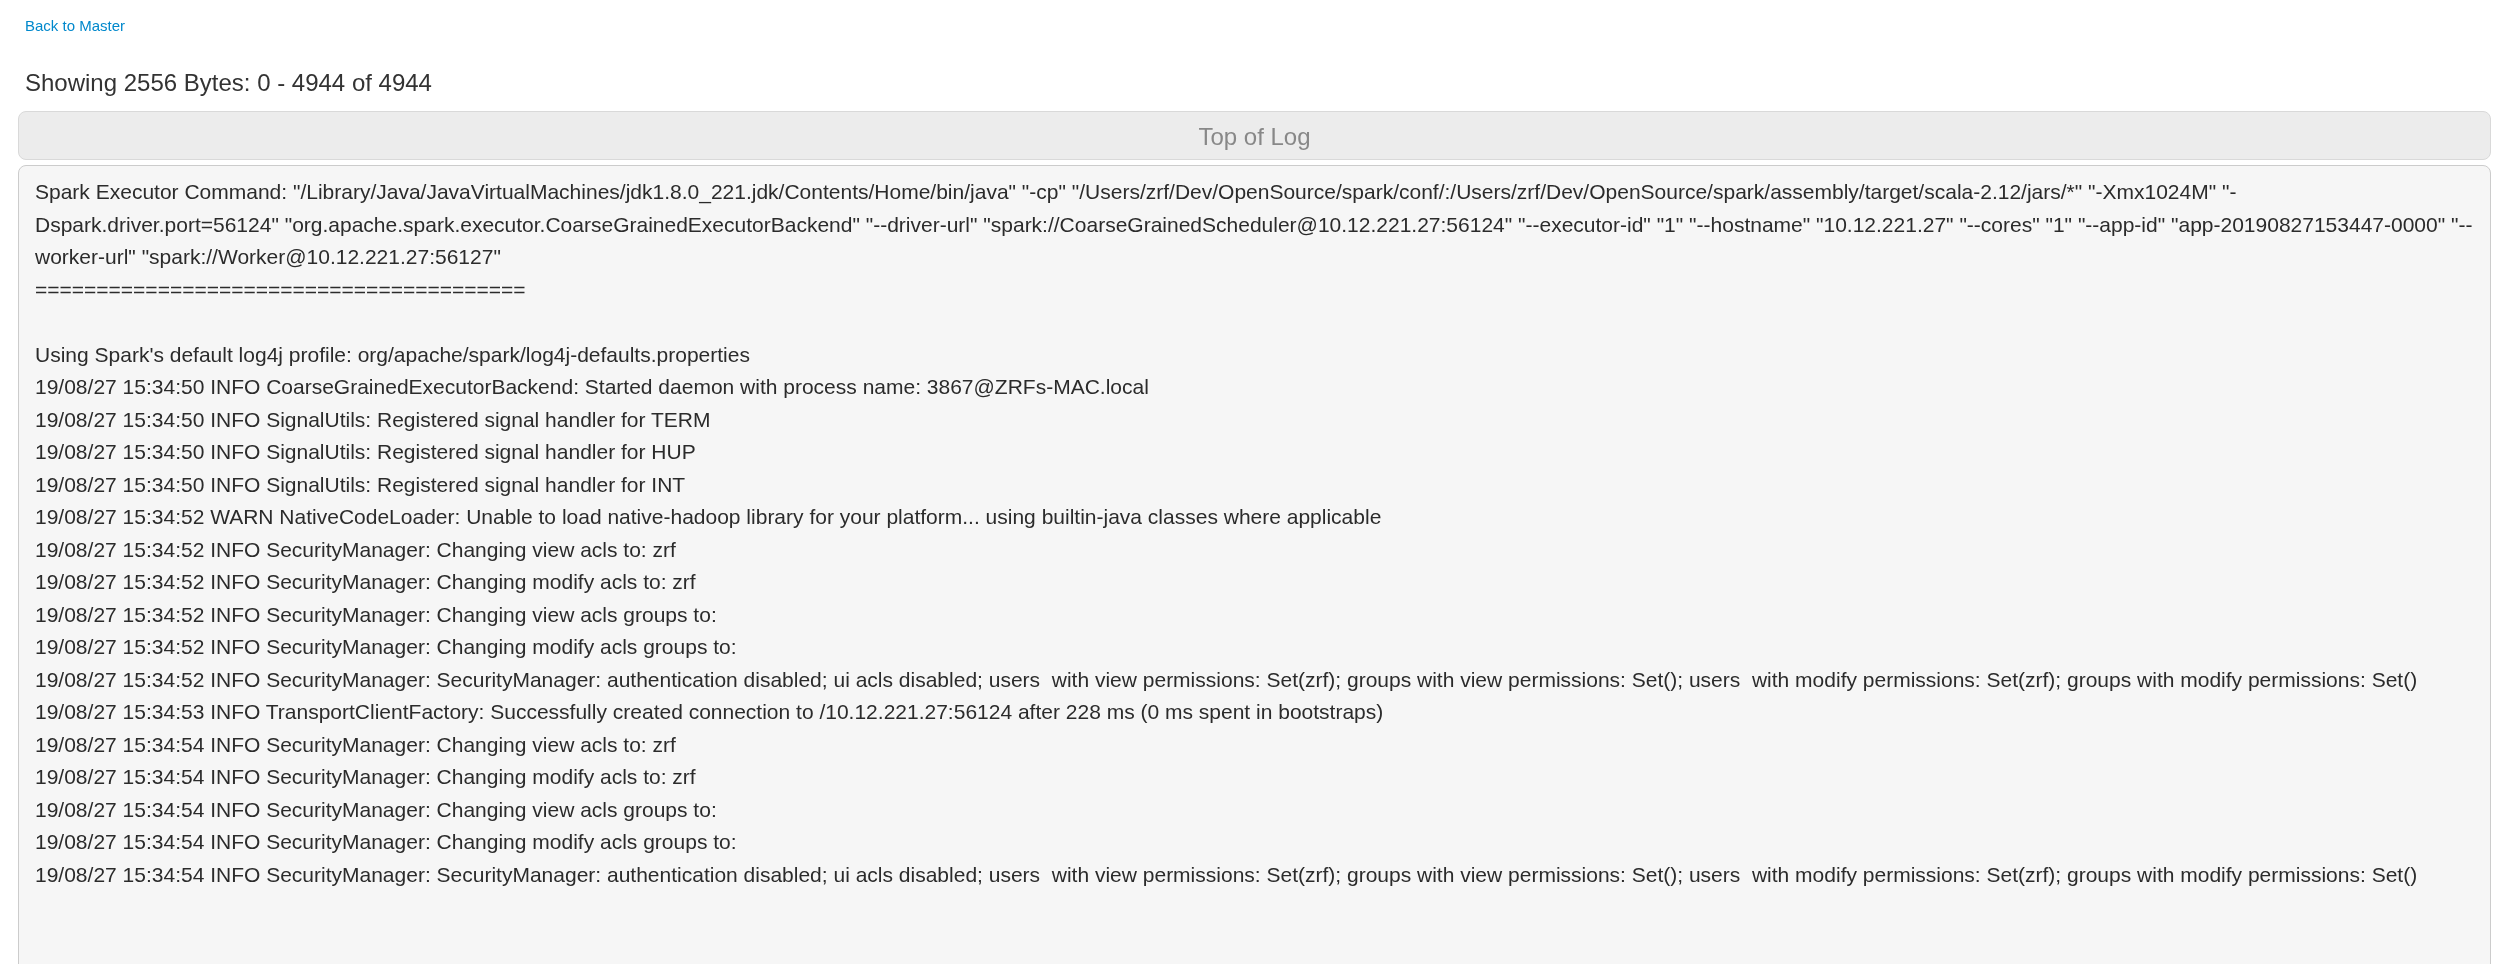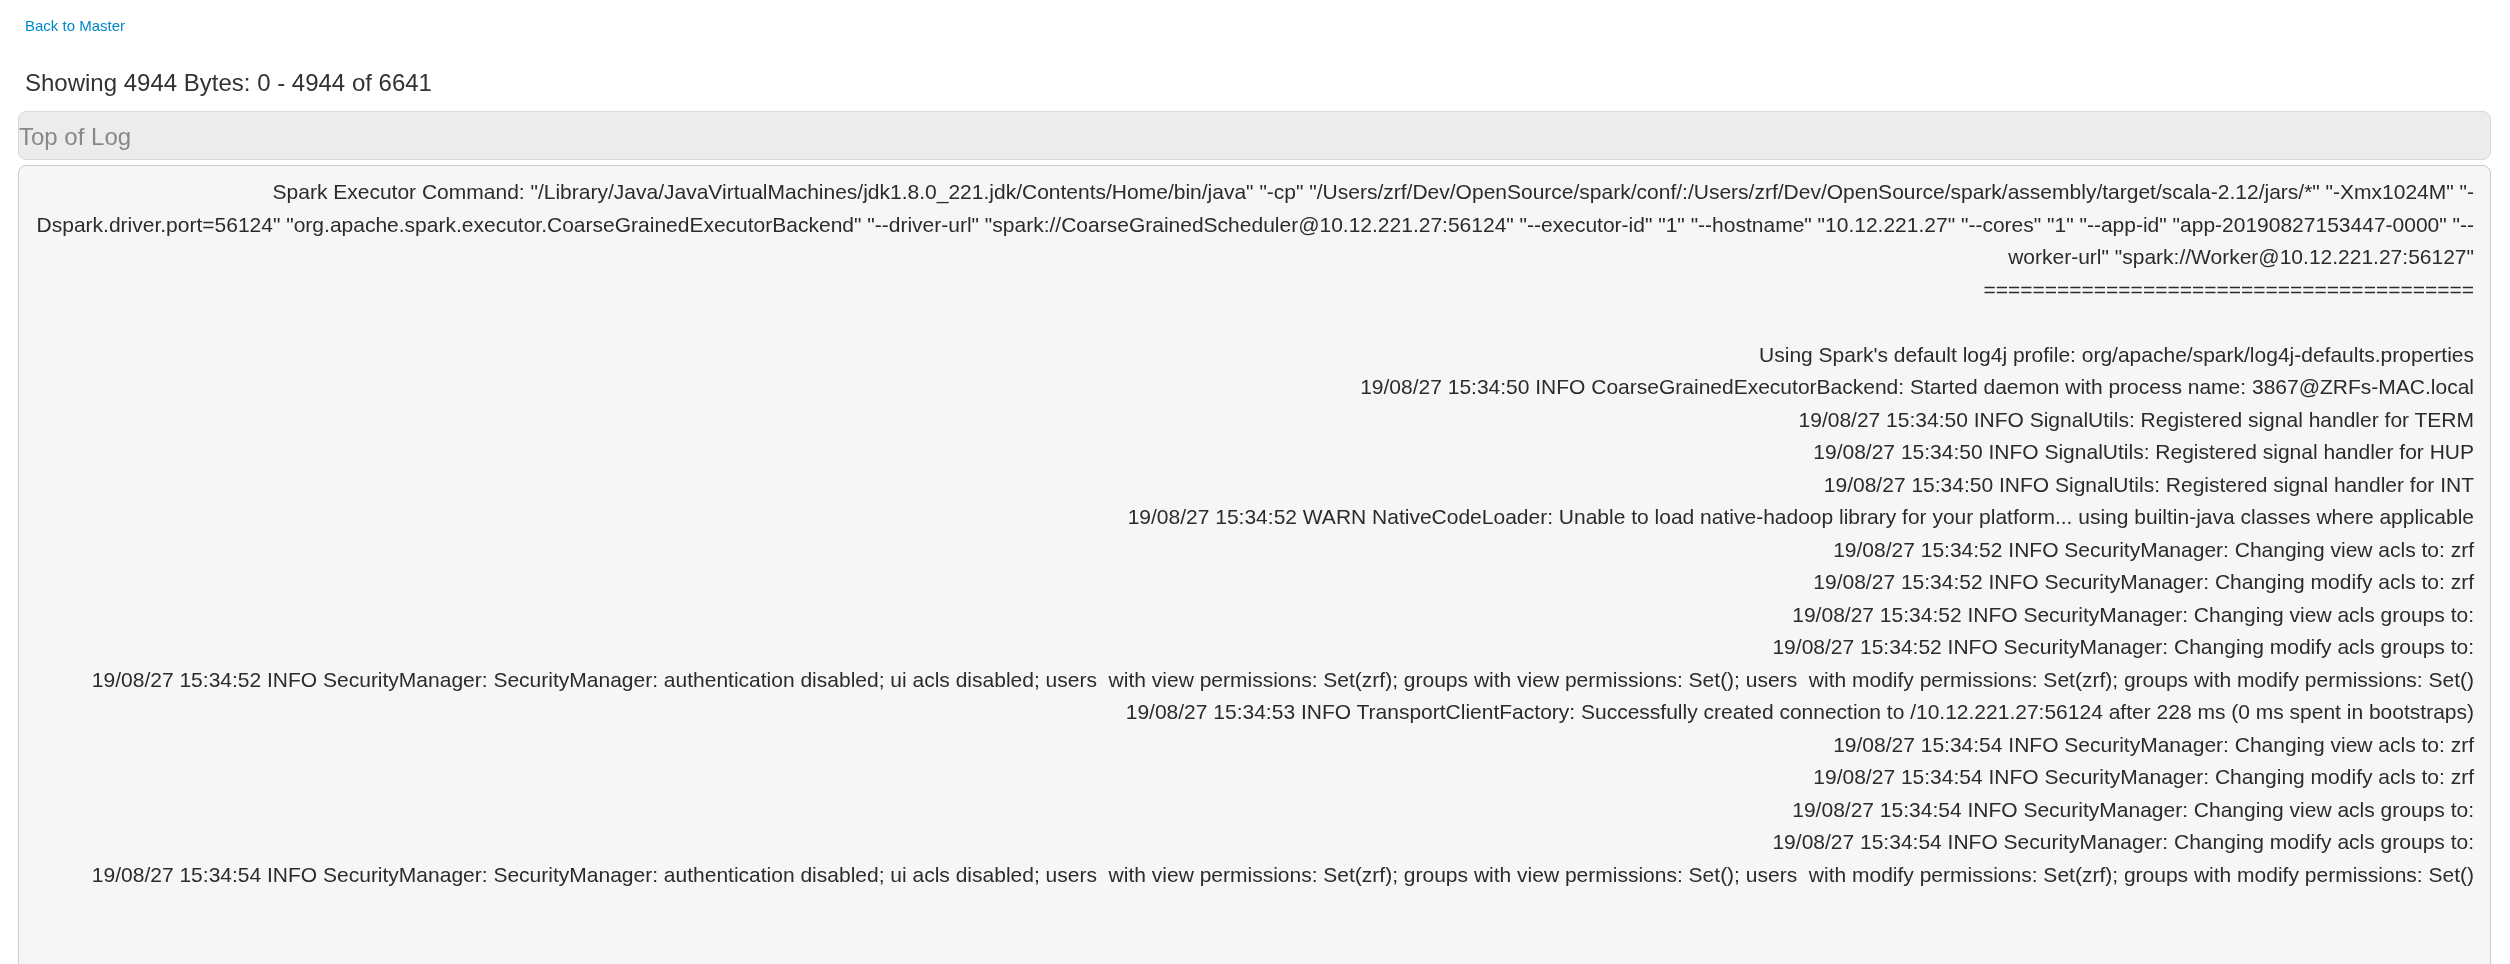--- a/index.html
+++ b/index.html
@@ -39,51 +39,51 @@
     line-height: 28px;
     color: #333333;
   }
   .panel-header {
     margin: 0 19px 5px 18px;
     height: 49px;
     line-height: 49px;
     background: var(--panel-header-bg, #ececec);
     border: 1px solid var(--panel-border, #d9d9d9);
     border-radius: 8px;
+    text-align: center;
     font-size: 24px;
     color: var(--panel-header-text, #888888);
   }
   .log-box {
     margin: 0 19px 0 18px;
     height: 820px;
     background: var(--log-bg, #f6f6f6);
     border: 1px solid var(--log-border, #cccccc);
     border-radius: 8px;
     padding: 10px 16px;
     overflow: hidden;
   }
   .log-text {
     margin: 0;
     font-family: "Liberation Sans", "DejaVu Sans", sans-serif;
     font-size: 21px;
     line-height: 32.5px;
     color: var(--log-text, #2b2b2b);
     white-space: pre-wrap;
     word-break: break-word;
-    text-align: right;
   }
 </style>
 </head>
 <body>
 
 
 
 <a class="back-link" href="#">Back to Master</a>
 
-<div class="byte-info">Showing 4944 Bytes: 0 - 4944 of 6641</div>
+<div class="byte-info">Showing 2556 Bytes: 0 - 4944 of 4944</div>
 
 <div class="panel-header">
   <span>Top of Log</span>
 </div>
 
 <div class="log-box">
   <pre class="log-text">Spark Executor Command: "/Library/Java/JavaVirtualMachines/jdk1.8.0_221.jdk/Contents/Home/bin/java" "-cp" "/Users/zrf/Dev/OpenSource/spark/conf/:/Users/zrf/Dev/OpenSource/spark/assembly/target/scala-2.12/jars/*" "-Xmx1024M" "-Dspark.driver.port=56124" "org.apache.spark.executor.CoarseGrainedExecutorBackend" "--driver-url" "spark://CoarseGrainedScheduler@10.12.221.27:56124" "--executor-id" "1" "--hostname" "10.12.221.27" "--cores" "1" "--app-id" "app-20190827153447-0000" "--worker-url" "spark://Worker@10.12.221.27:56127"
 ========================================
 
 Using Spark's default log4j profile: org/apache/spark/log4j-defaults.properties

